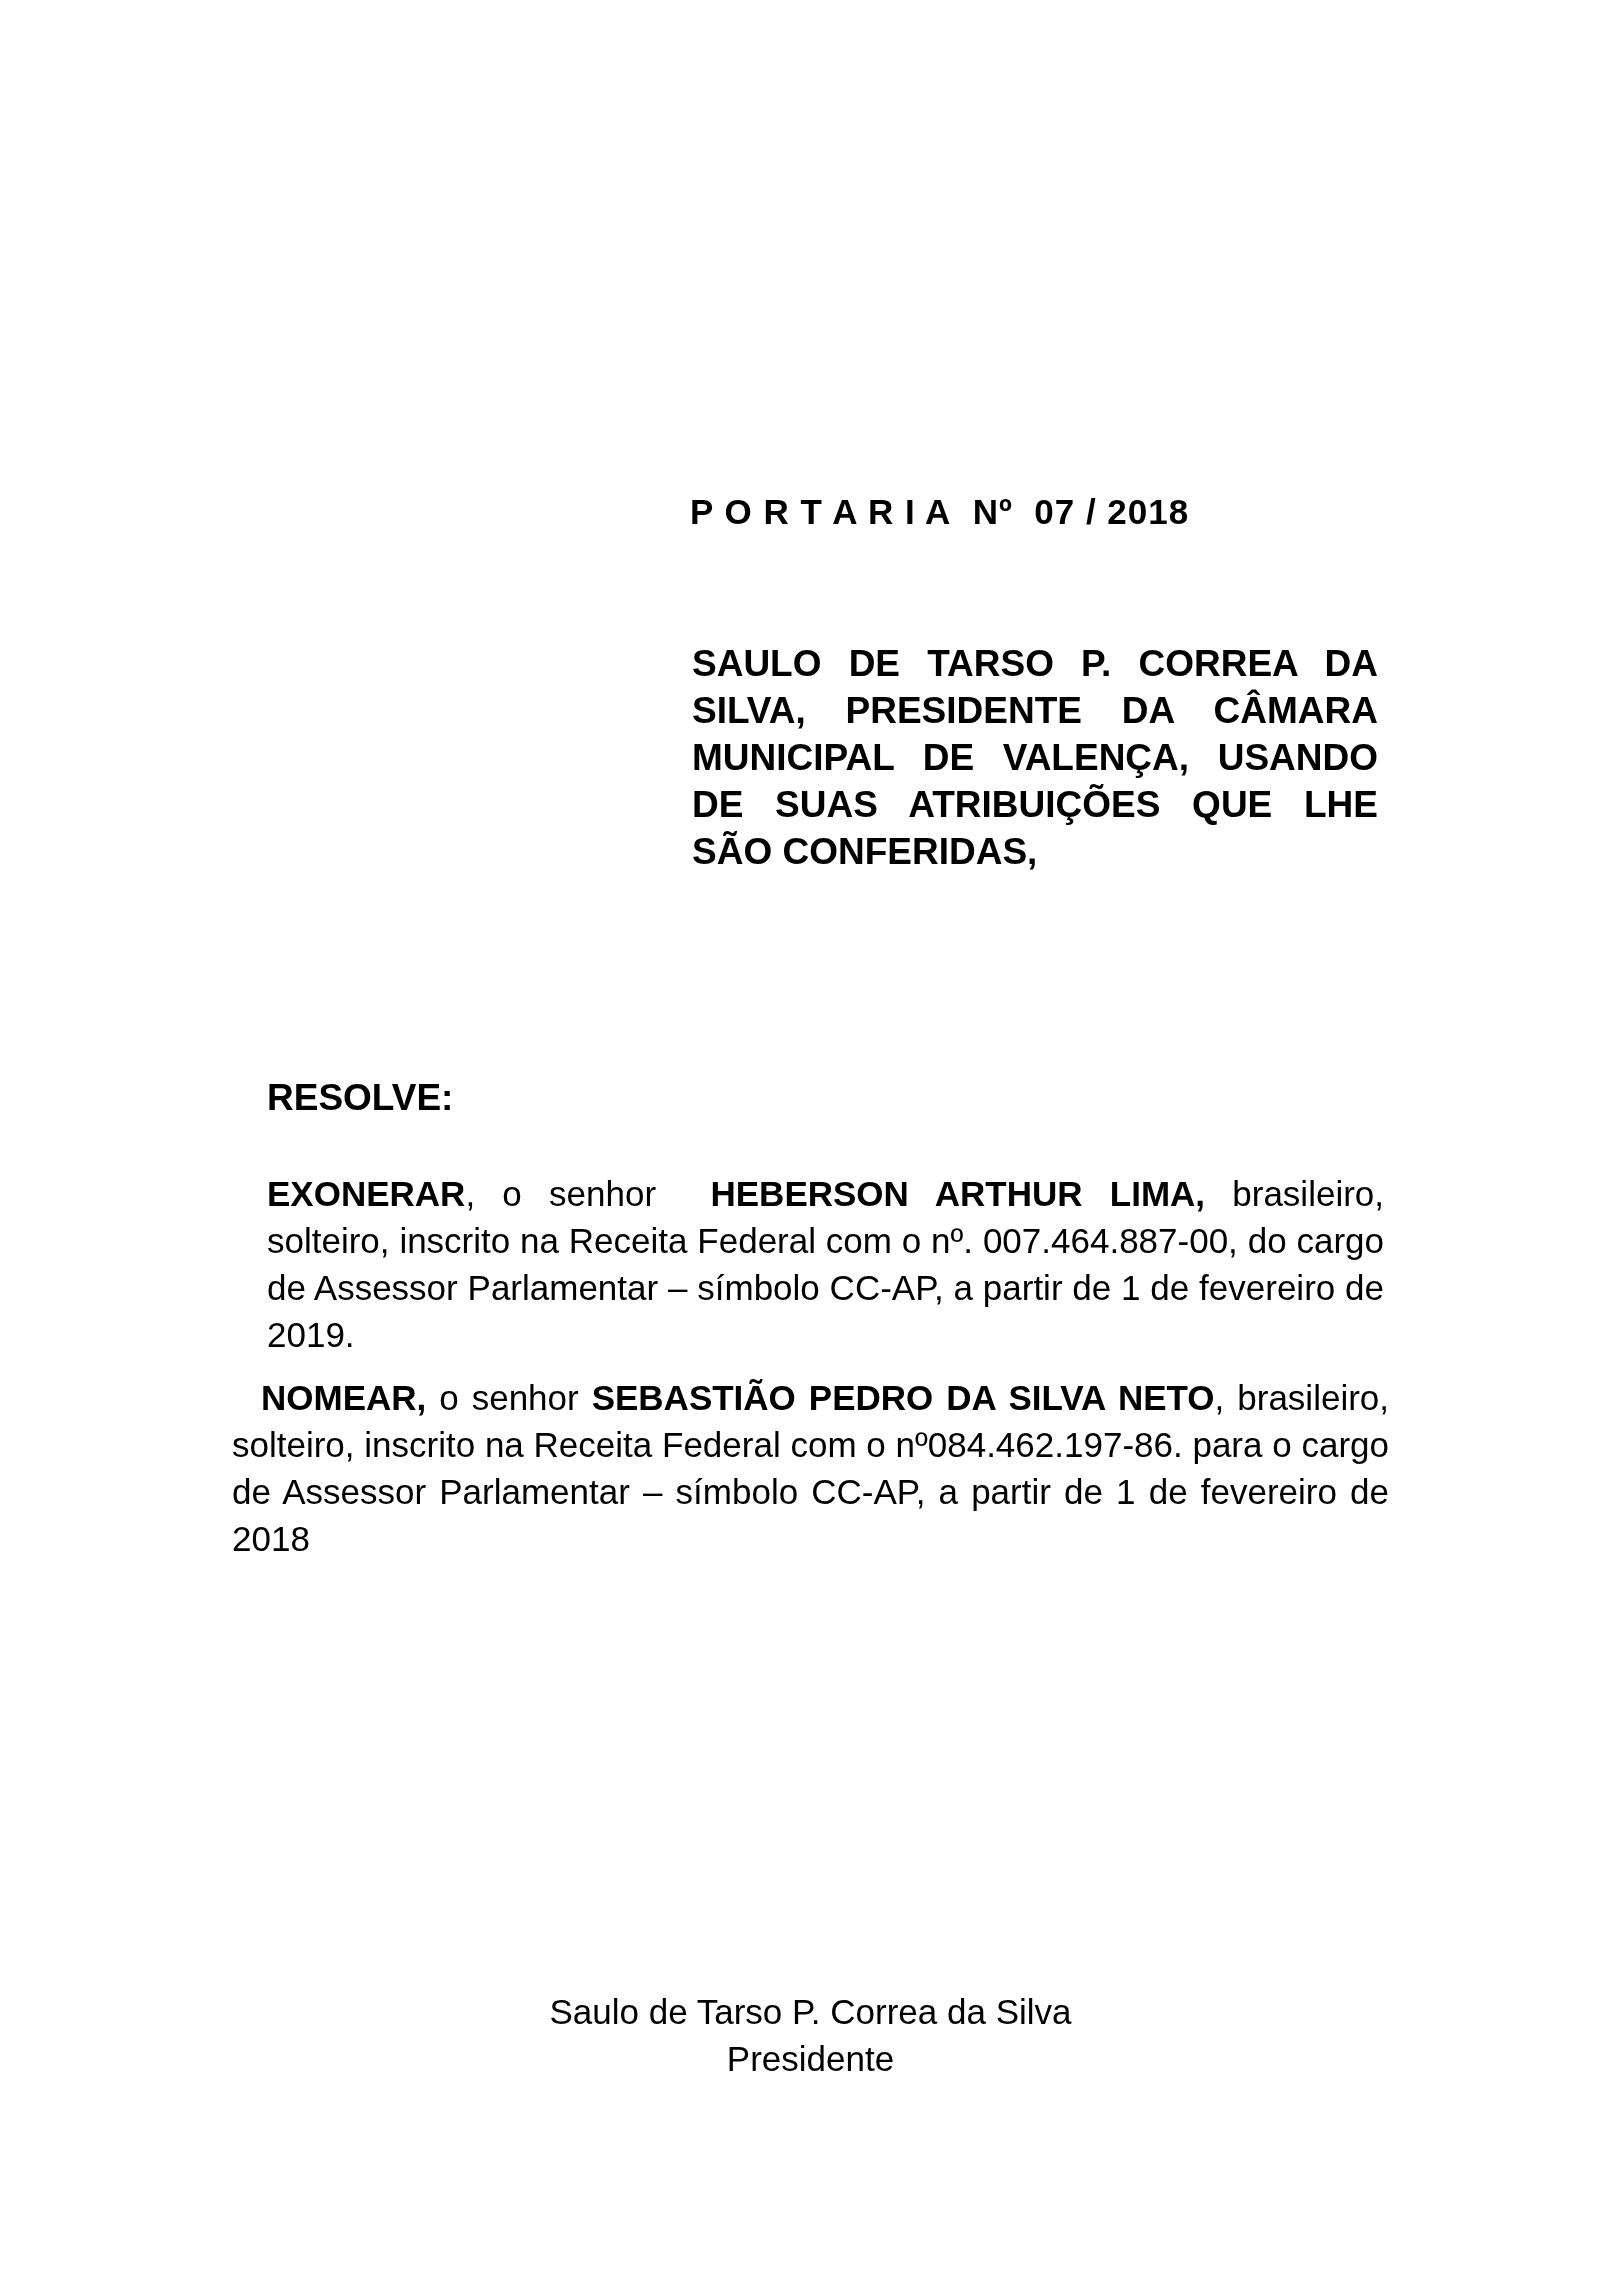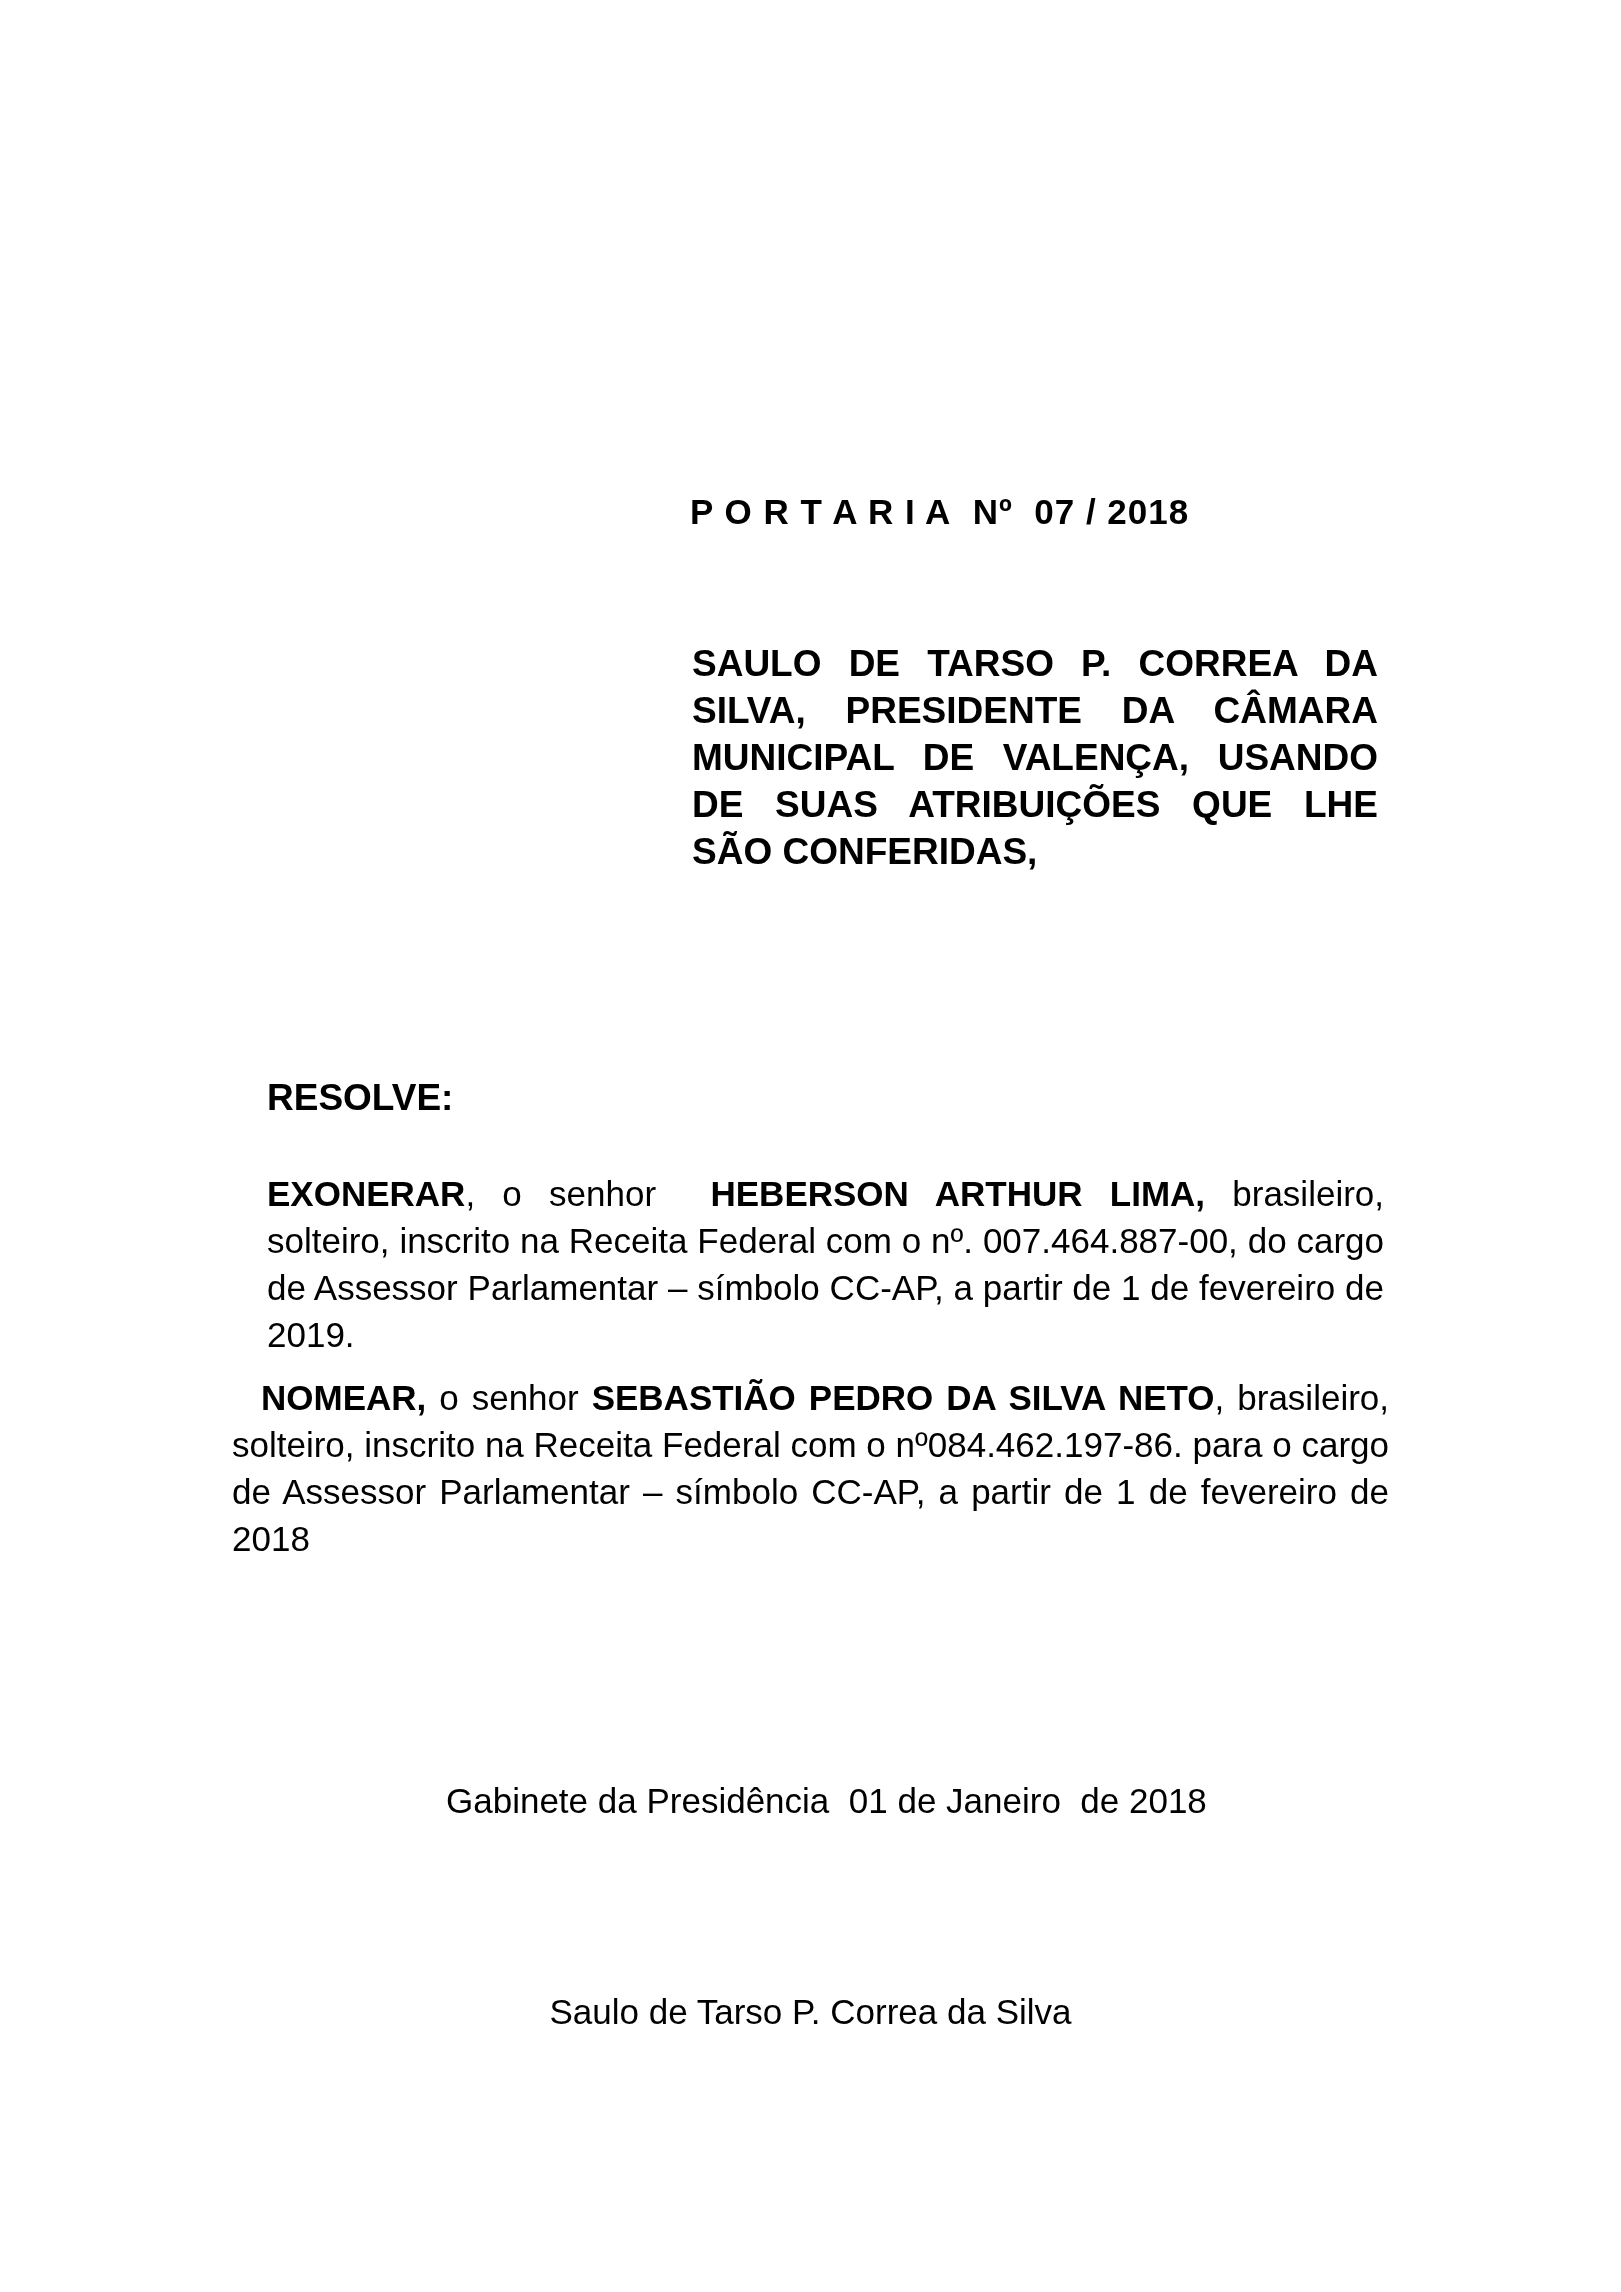--- a/index.html
+++ b/index.html
@@ -96,20 +96,20 @@
   <p class="blk preamble">SAULO DE TARSO P. CORREA DA SILVA, PRESIDENTE DA CÂMARA MUNICIPAL DE VALENÇA, USANDO DE SUAS ATRIBUIÇÕES QUE LHE SÃO CONFERIDAS,</p>
 
 
   <p class="blk resolve">RESOLVE:</p>
 
   <p class="blk exonerar"><span class="b">EXONERAR</span><span>, o senhor&nbsp; </span><span class="b">HEBERSON ARTHUR LIMA,</span><span> brasileiro, solteiro, inscrito na Receita Federal com o nº. 007.464.887-00, do cargo de Assessor Parlamentar – símbolo CC-AP, a partir de 1 de fevereiro de 2019.</span></p>
 
   <p class="blk nomear"><span class="b">NOMEAR,</span><span> o senhor </span><span class="b">SEBASTIÃO PEDRO DA SILVA NETO</span><span>, brasileiro, solteiro, inscrito na Receita Federal com o nº084.462.197-86. para o cargo de Assessor Parlamentar – símbolo CC-AP, a partir de 1 de fevereiro de 2018</span></p>
 
 
-  <p class="blk dateline">Gabinete da Presidência&nbsp; 01 de Janeiro&nbsp; de 2018</p>
 
   <div class="blk signature">
     <p>Saulo de Tarso P. Correa da Silva</p>
+    <p>Presidente</p>
   </div>
 
 </div>
 
 
 </body></html>

